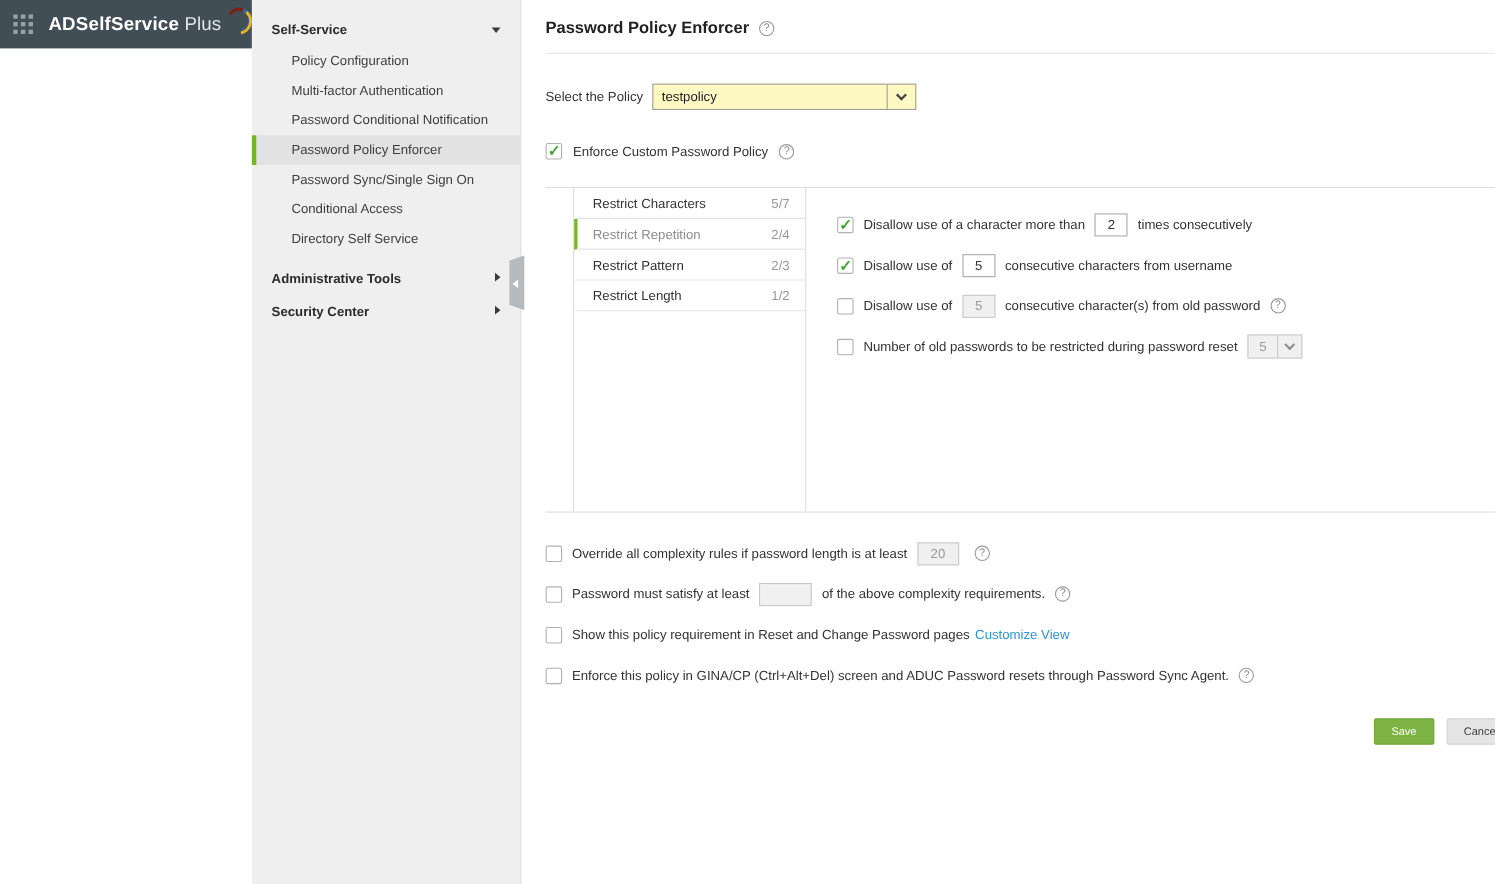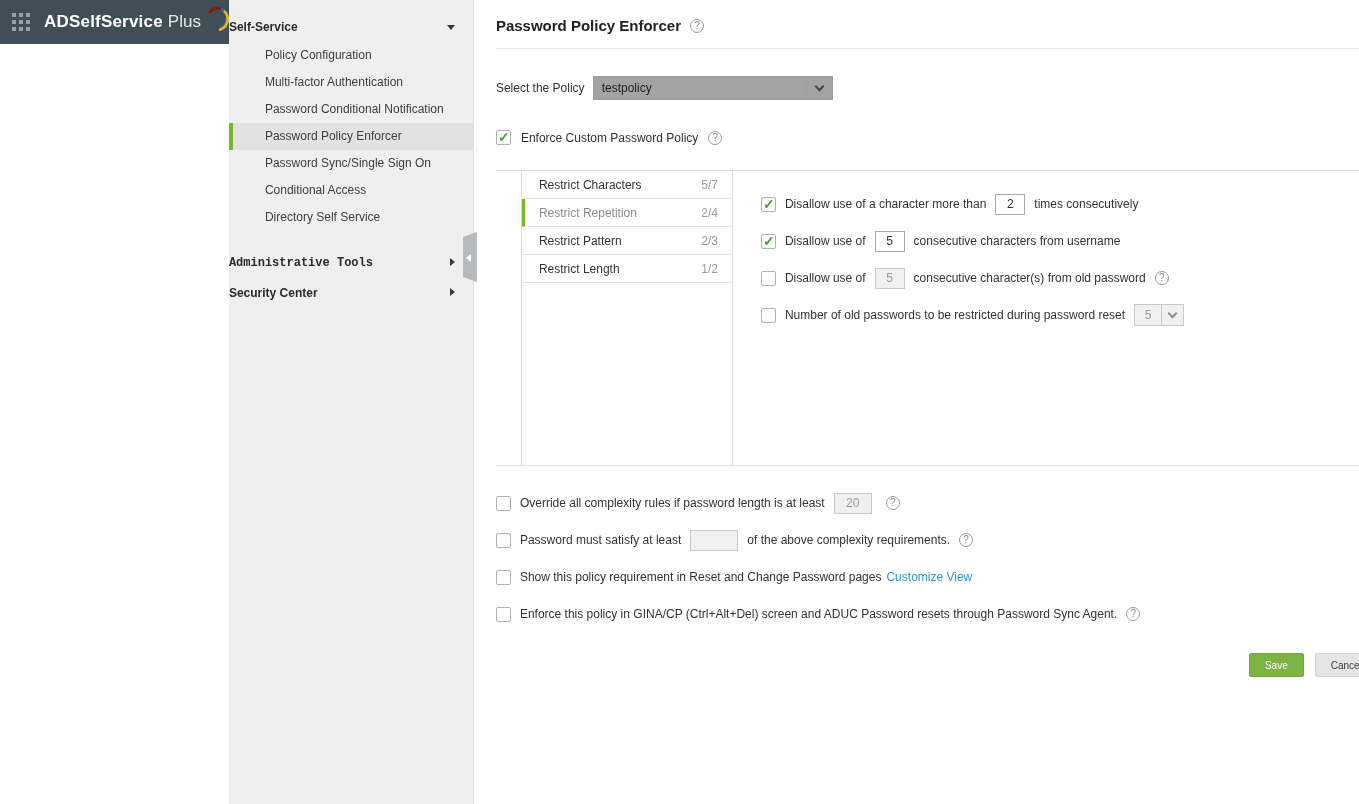--- a/index.html
+++ b/index.html
@@ -19,21 +19,21 @@
   .navrow { height:29px; background:#414e55; display:flex; padding-left:10px; flex:0 0 auto; }
   .navtab { background:#64747d; color:#fff; font-weight:bold; font-size:12px;
     display:flex; align-items:center; justify-content:center; padding:0 24px;
     margin-right:2px; cursor:pointer; min-width:90px; }
   .navtab.active { background:#fff; color:#222; }
 
   
   .app-body { flex:1; display:flex; position:relative; }
 
   .sidebar { width:245px; background:#efefef; border-right:1px solid #e2e2e2; position:relative; padding-top:12px; flex:0 0 auto; }
-  .side-section { position:relative; height:30px; line-height:30px; 
+  .side-section { position:relative; height:30px; line-height:30px; padding-left:18px;
     font-weight:bold; color:#2b2b2b; cursor:pointer; }
   .side-section .caret-down { position:absolute; right:18px; top:13px; width:0; height:0;
     border-left:4px solid transparent; border-right:4px solid transparent; border-top:5px solid #3a3a3a; }
   .side-section .caret-right { position:absolute; right:18px; top:10px; width:0; height:0;
     border-top:4px solid transparent; border-bottom:4px solid transparent; border-left:5px solid #3a3a3a; }
   .side-item { height:27px; line-height:27px; padding-left:32px; color:#3e3e3e; cursor:pointer; border-left:4px solid transparent; }
   .side-item.active { background:#e2e2e2; border-left:4px solid #76b729; }
   .collapse-handle { position:absolute; left:234px; top:232px; width:14px; height:50px;
     background:#b4babd; clip-path:polygon(0 10%, 100% 0, 100% 100%, 0 90%); cursor:pointer; }
   .collapse-handle .tri { position:absolute; left:3px; top:22px; width:0; height:0;
@@ -42,21 +42,21 @@
   .content { flex:1; padding:17px 0 0 22px; position:relative; }
 
   .page-title-row { display:flex; align-items:center; gap:9px; }
   .page-title { font-size:15px; font-weight:bold; color:#222; }
   .help-icon { width:14px; height:14px; border:1px solid #9a9a9a; border-radius:50%;
     color:#8a8a8a; font-size:10px; line-height:12px; text-align:center; display:inline-block; flex:0 0 auto; }
   .title-sep { border-bottom:1px solid #e6e6e6; margin-top:14px; }
 
   .select-row { margin-top:27px; display:flex; align-items:center; }
   .select-row .lbl { margin-right:8px; }
-  .selectbox { width:240px; height:24px; border:1px solid #9e9e9e; background:#a3a3a3;
+  .selectbox { width:240px; height:24px; border:1px solid #9e9e9e; background:#fef9c3;
     display:flex; align-items:center; cursor:pointer; }
   .selectbox .val { flex:1; padding-left:8px; color:#222; }
   .selectbox .chev-cell { width:26px; height:100%; border-left:1px solid #9e9e9e;
     display:flex; align-items:center; justify-content:center; }
   .chev { width:7px; height:7px; border-right:2px solid #444; border-bottom:2px solid #444;
     transform:rotate(45deg); margin-top:-4px; }
 
   .checkbox { width:15px; height:15px; border:1px solid #b1b1b1; border-radius:2px;
     background:#fff; position:relative; cursor:pointer; flex:0 0 auto; }
   .checkbox[data-checked="true"]::after { content:"\2713"; position:absolute; left:1px; top:-2px;
@@ -134,21 +134,21 @@
         <span>Self-Service</span>
         <span class="caret-down"></span>
       </div>
       <div class="side-item">Policy Configuration</div>
       <div class="side-item">Multi-factor Authentication</div>
       <div class="side-item">Password Conditional Notification</div>
       <div class="side-item active">Password Policy Enforcer</div>
       <div class="side-item">Password Sync/Single Sign On</div>
       <div class="side-item">Conditional Access</div>
       <div class="side-item">Directory Self Service</div>
-      <div class="side-section" style="margin-top:17px;font-family:Liberation Mono, monospace;">
+      <div class="side-section" style="margin-top:7px;">
         <span>Administrative Tools</span>
         <span class="caret-right"></span>
       </div>
       <div class="side-section">
         <span>Security Center</span>
         <span class="caret-right"></span>
       </div>
       <div class="collapse-handle">
         <span class="tri"></span>
       </div>

